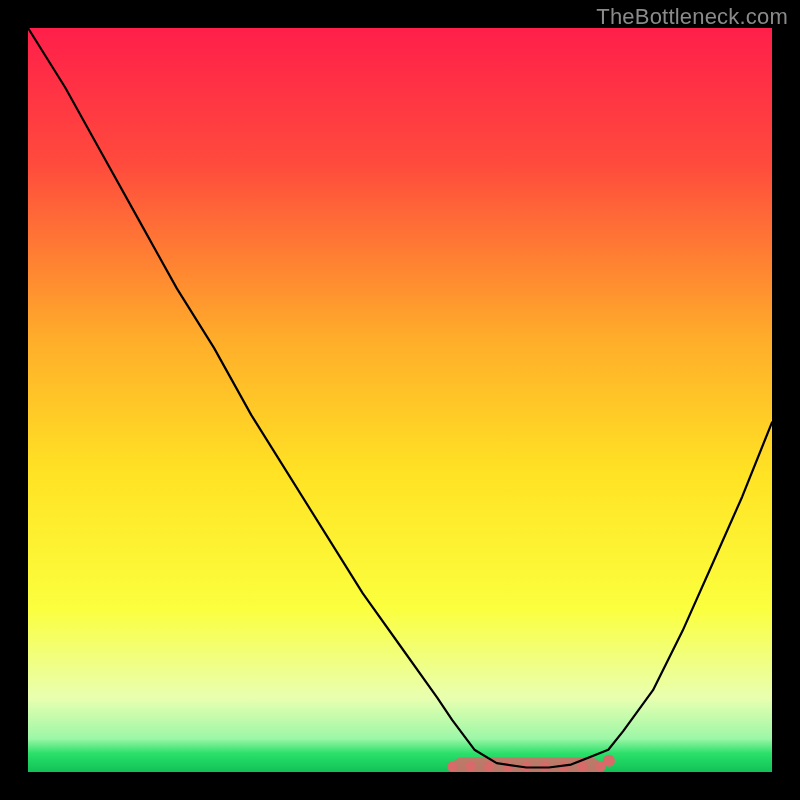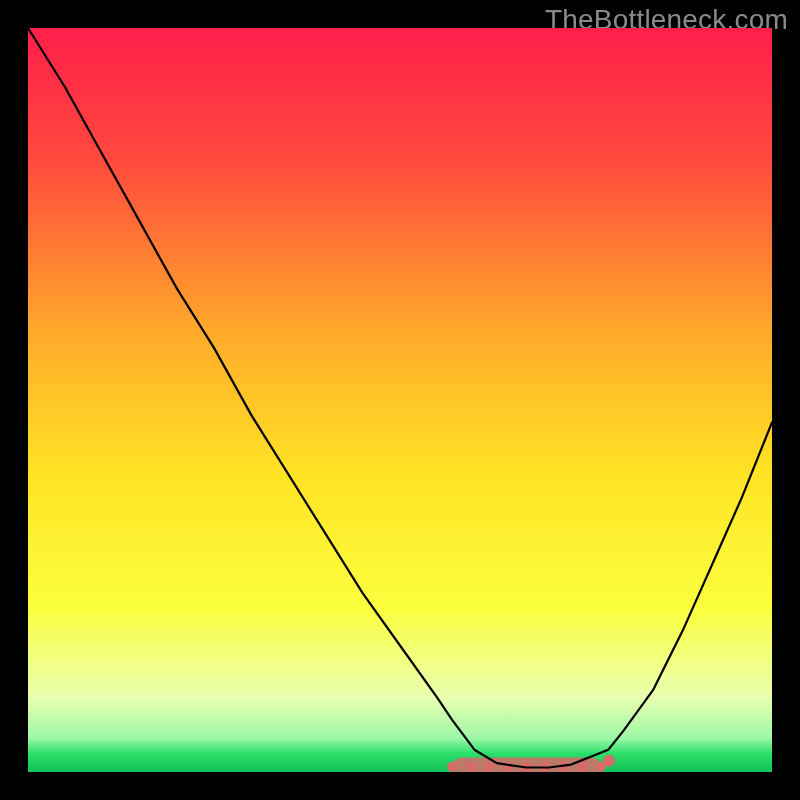--- a/index.html
+++ b/index.html
@@ -23,21 +23,21 @@
     left: 28px;
     top: 28px;
     width: 744px;
     height: 744px;
   }
   .watermark {
     position: absolute;
     top: 4px;
     right: 12px;
     font-family: Arial, Helvetica, sans-serif;
-    font-size: 28px;
+    font-size: 22px;
     color: #8a8a8a;
     letter-spacing: 0.2px;
   }
 </style>
 </head>
 <body>
 
 <div class="frame">
   <div class="watermark">TheBottleneck.com</div>
   <svg class="plot" viewBox="0 0 744 744" preserveAspectRatio="none">

